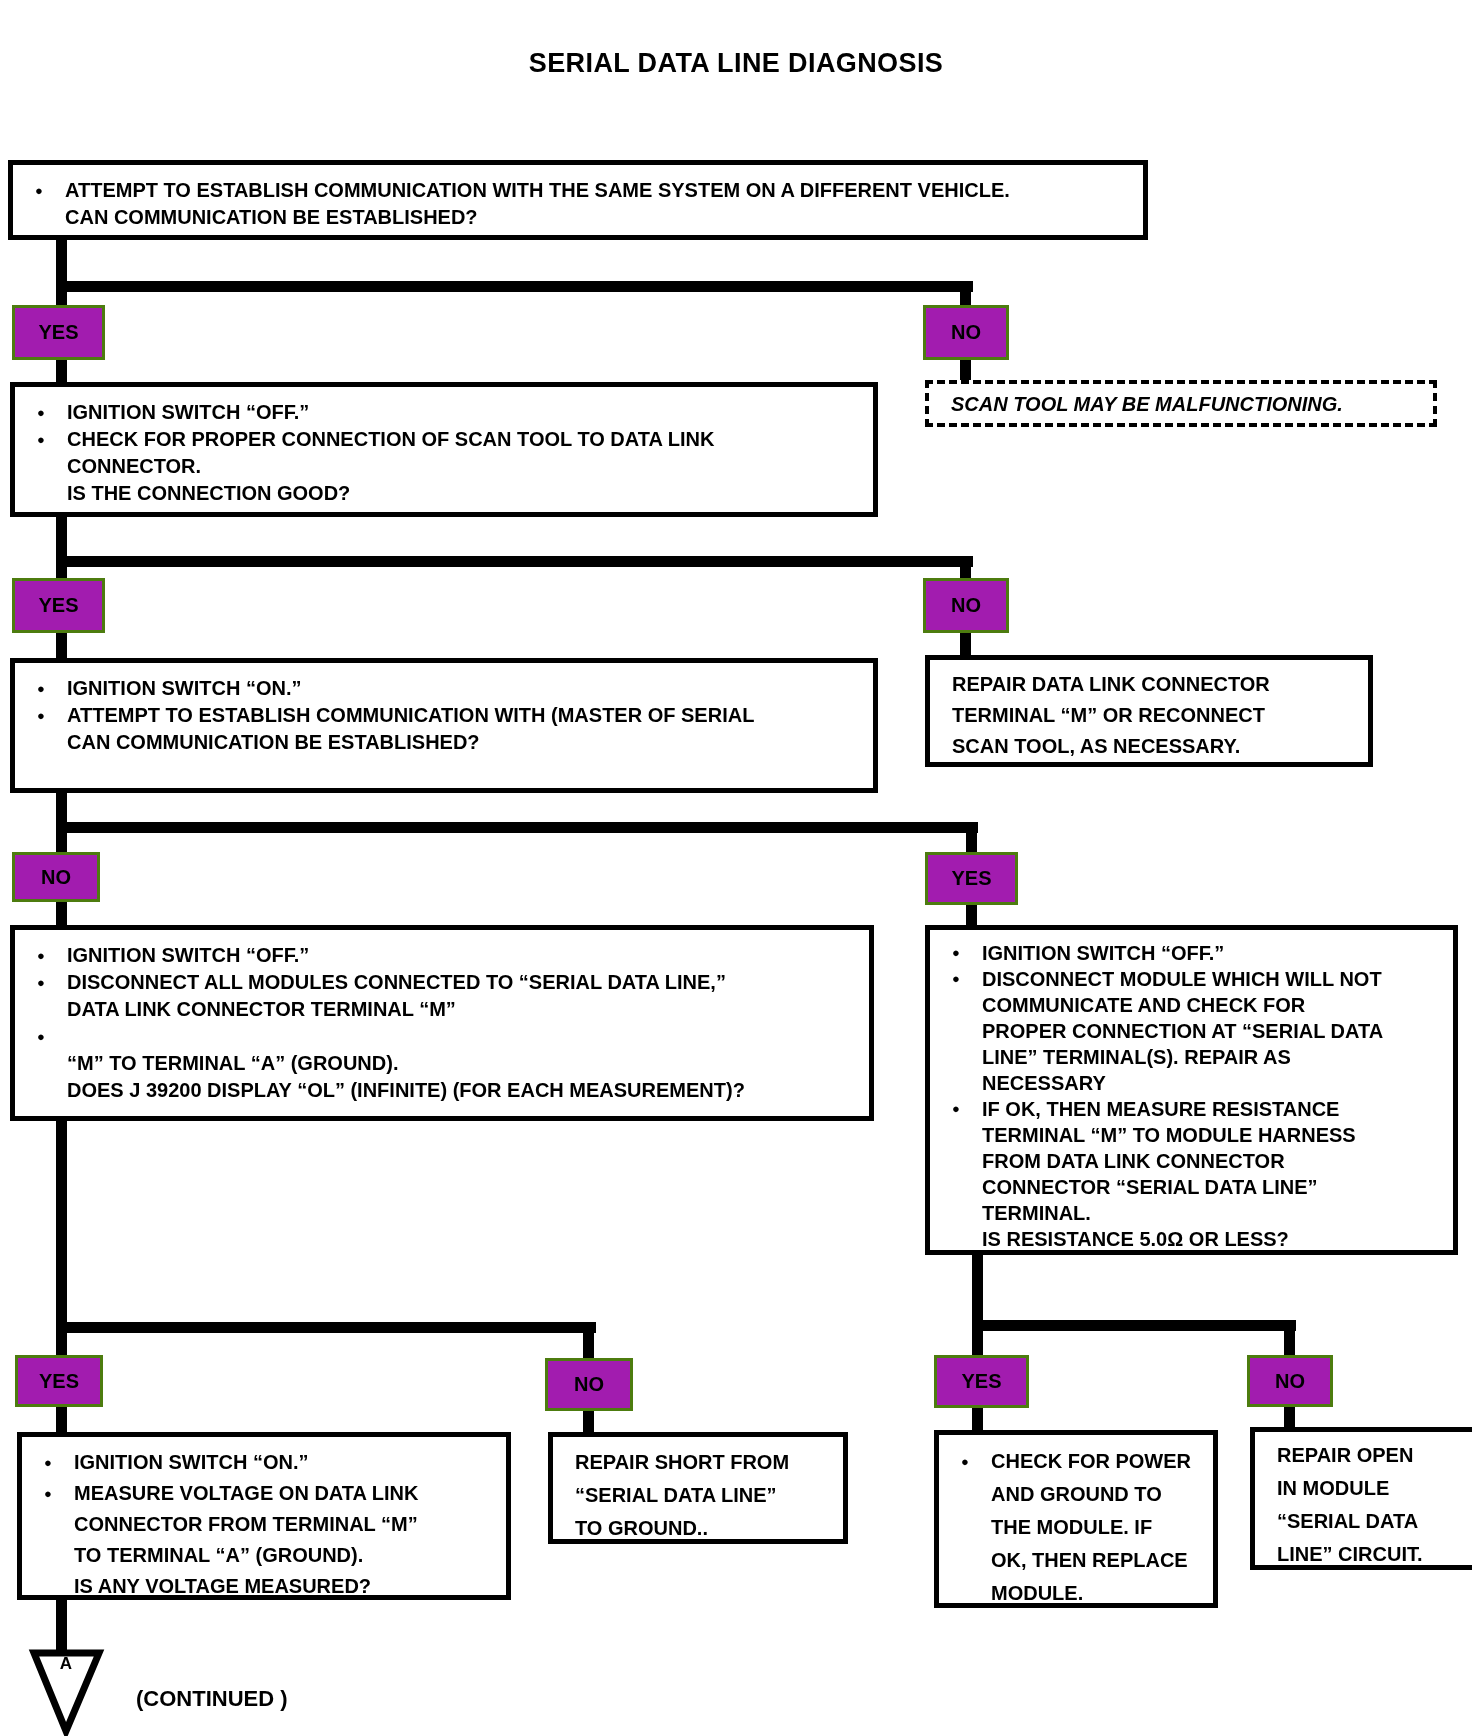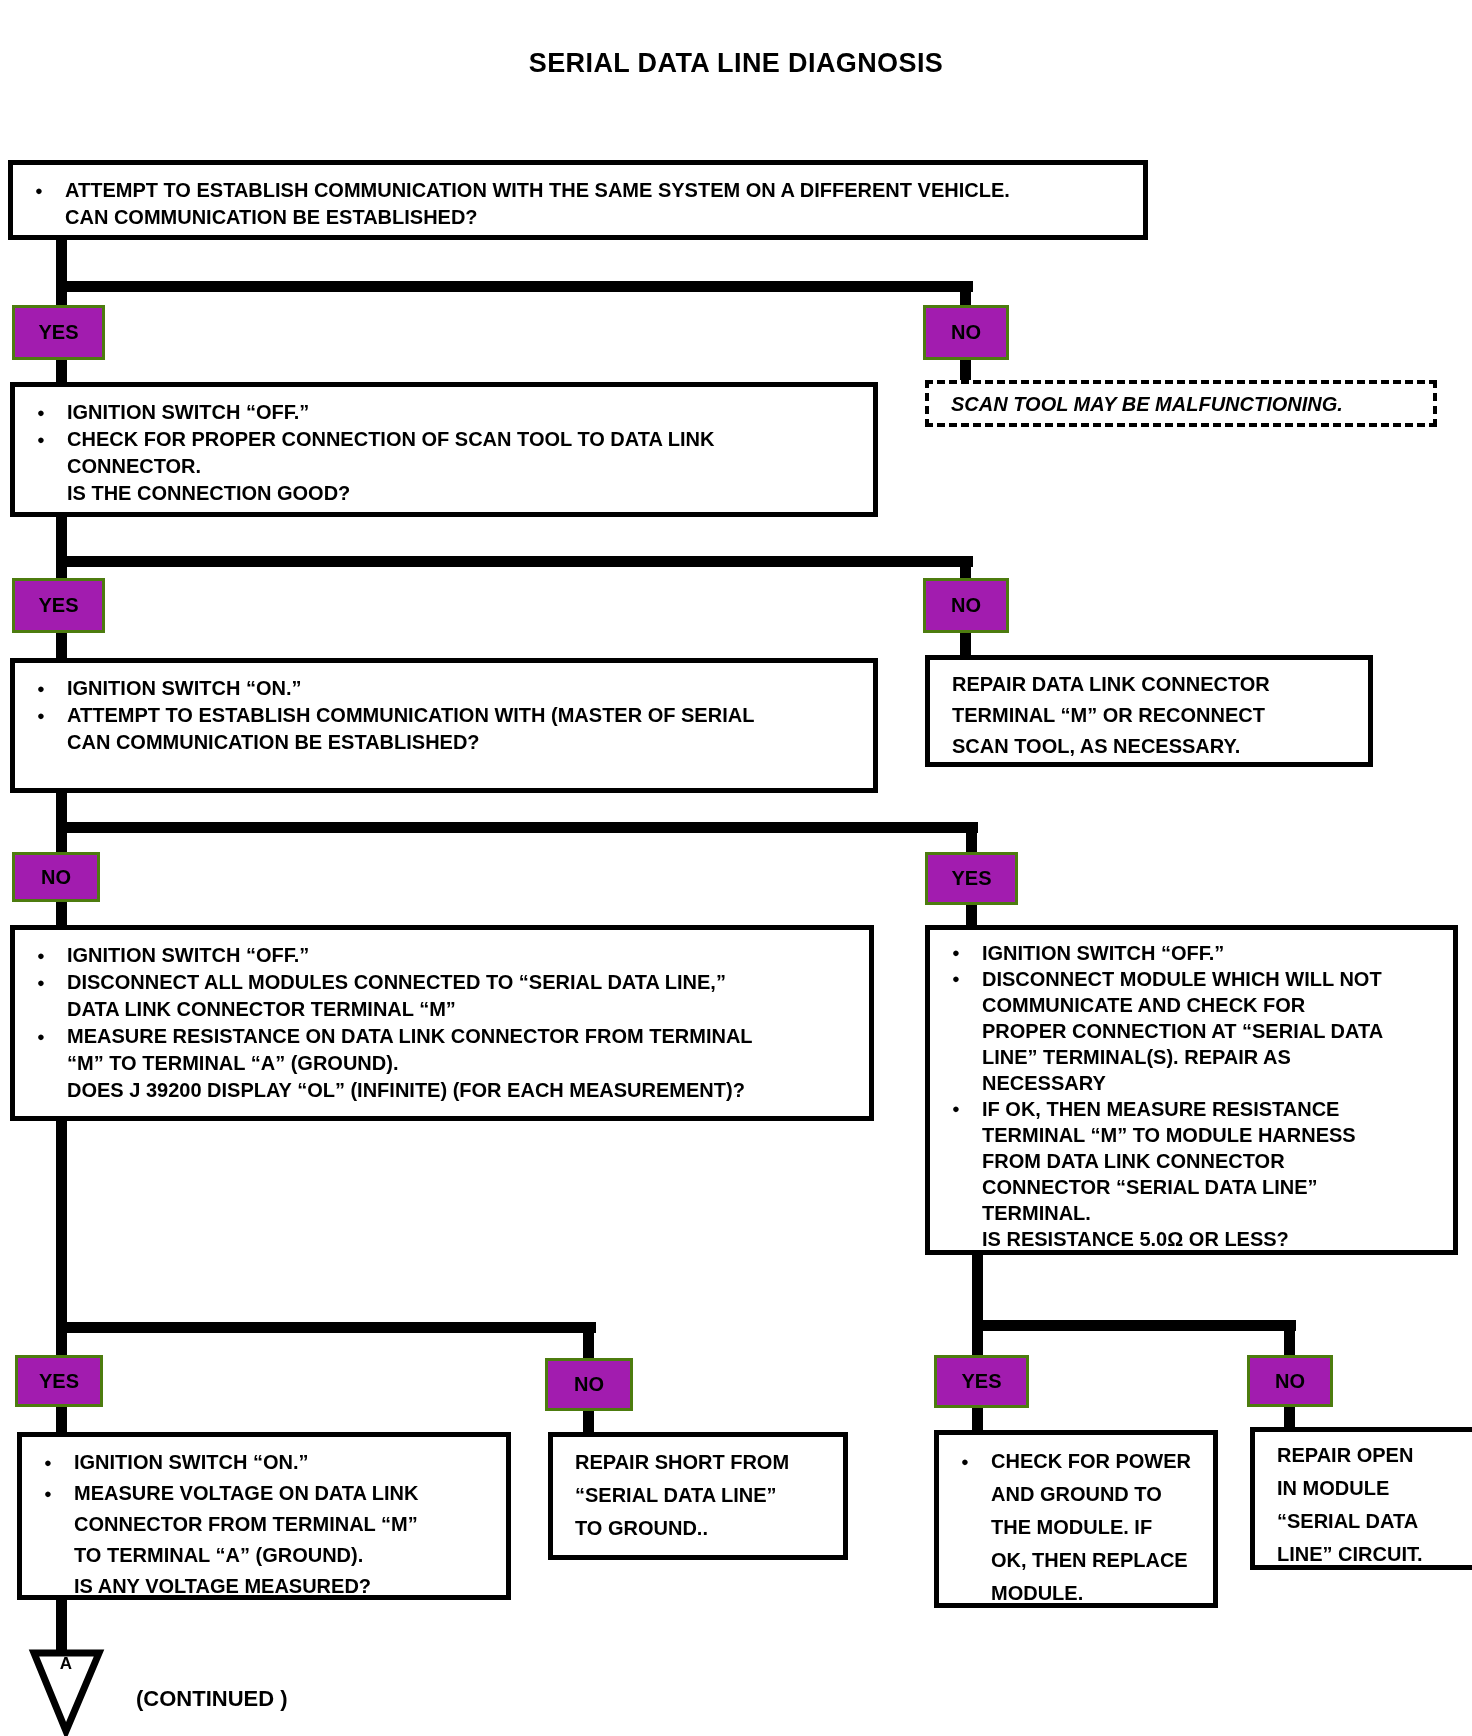--- a/index.html
+++ b/index.html
@@ -158,21 +158,20 @@
       <div class="row">
         <span class="b">●</span>
         <span class="t">DISCONNECT ALL MODULES CONNECTED TO “SERIAL DATA LINE,”</span>
       </div>
       <div class="row">
         <span class="b"></span>
         <span class="t">DATA LINK CONNECTOR TERMINAL “M”</span>
       </div>
       <div class="row">
         <span class="b">●</span>
-        <span class="t">MEASURE RESISTANCE ON DATA LINK CONNECTOR FROM TERMINAL</span>
       </div>
       <div class="row">
         <span class="b"></span>
         <span class="t">“M” TO TERMINAL “A” (GROUND).</span>
       </div>
       <div class="row">
         <span class="b"></span>
         <span class="t">DOES J 39200 DISPLAY “OL” (INFINITE) (FOR EACH MEASUREMENT)?</span>
       </div>
     </div>
@@ -247,21 +246,21 @@
       <div class="row">
         <span class="b"></span>
         <span class="t">TO TERMINAL “A” (GROUND).</span>
       </div>
       <div class="row">
         <span class="b"></span>
         <span class="t">IS ANY VOLTAGE MEASURED?</span>
       </div>
     </div>
 
-  <div class="box nb lh33" style="left:548px;top:1432px;width:300px;height:128px;padding-top:9px">
+  <div class="box nb lh33" style="left:548px;top:1432px;width:300px;height:112px;padding-top:9px">
       <div class="row">
         <span class="b"></span>
         <span class="t">REPAIR SHORT FROM</span>
       </div>
       <div class="row">
         <span class="b"></span>
         <span class="t">“SERIAL DATA LINE”</span>
       </div>
       <div class="row">
         <span class="b"></span>

